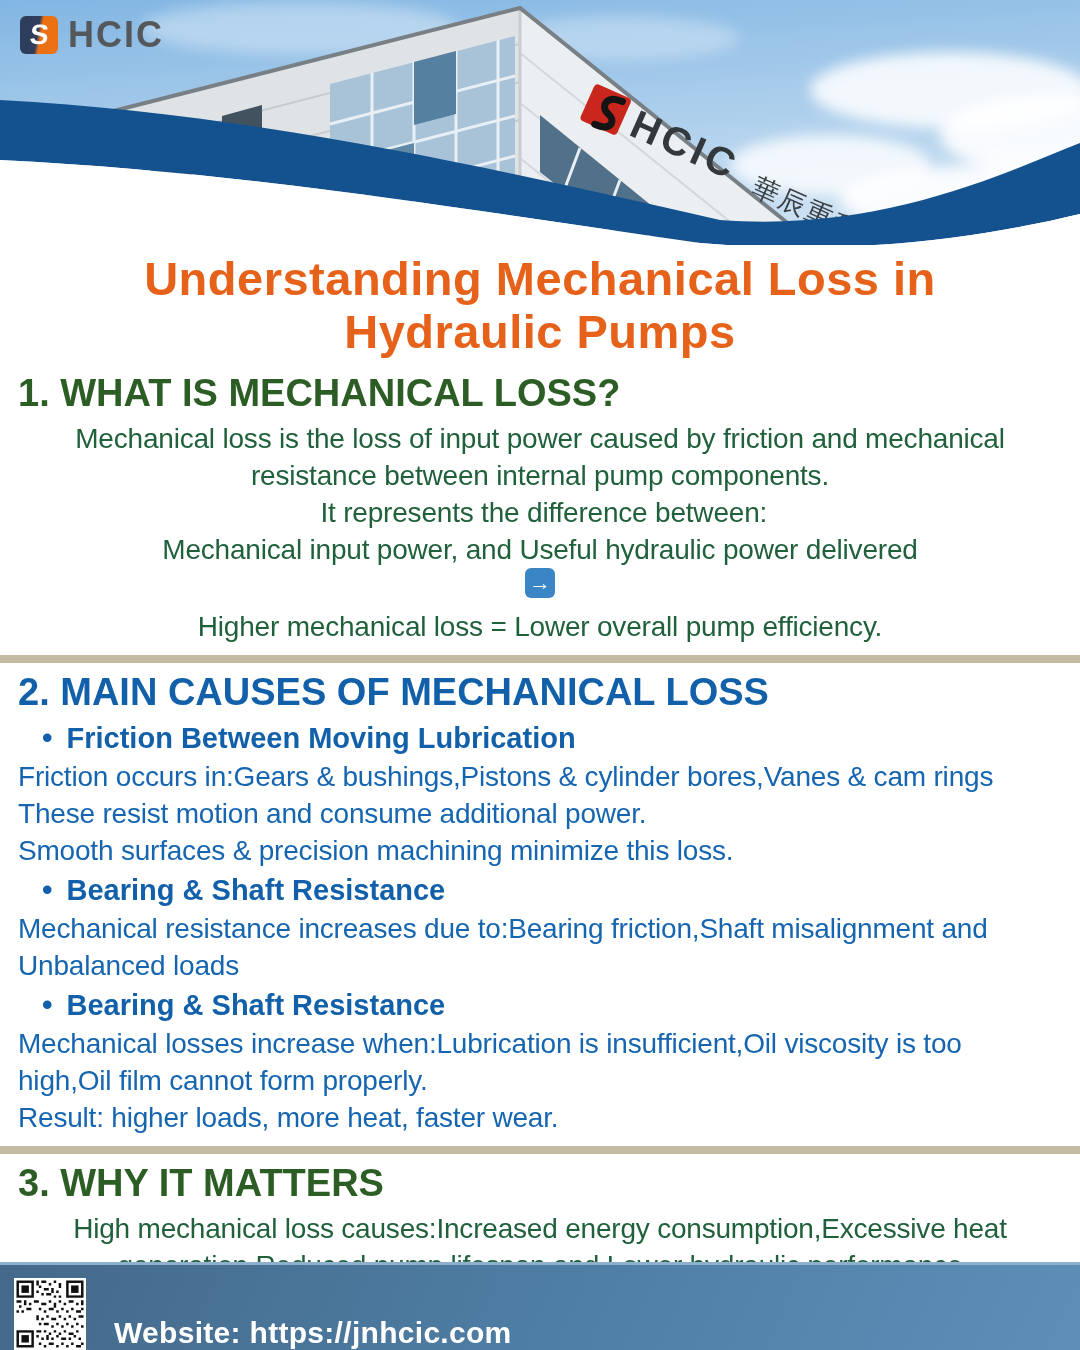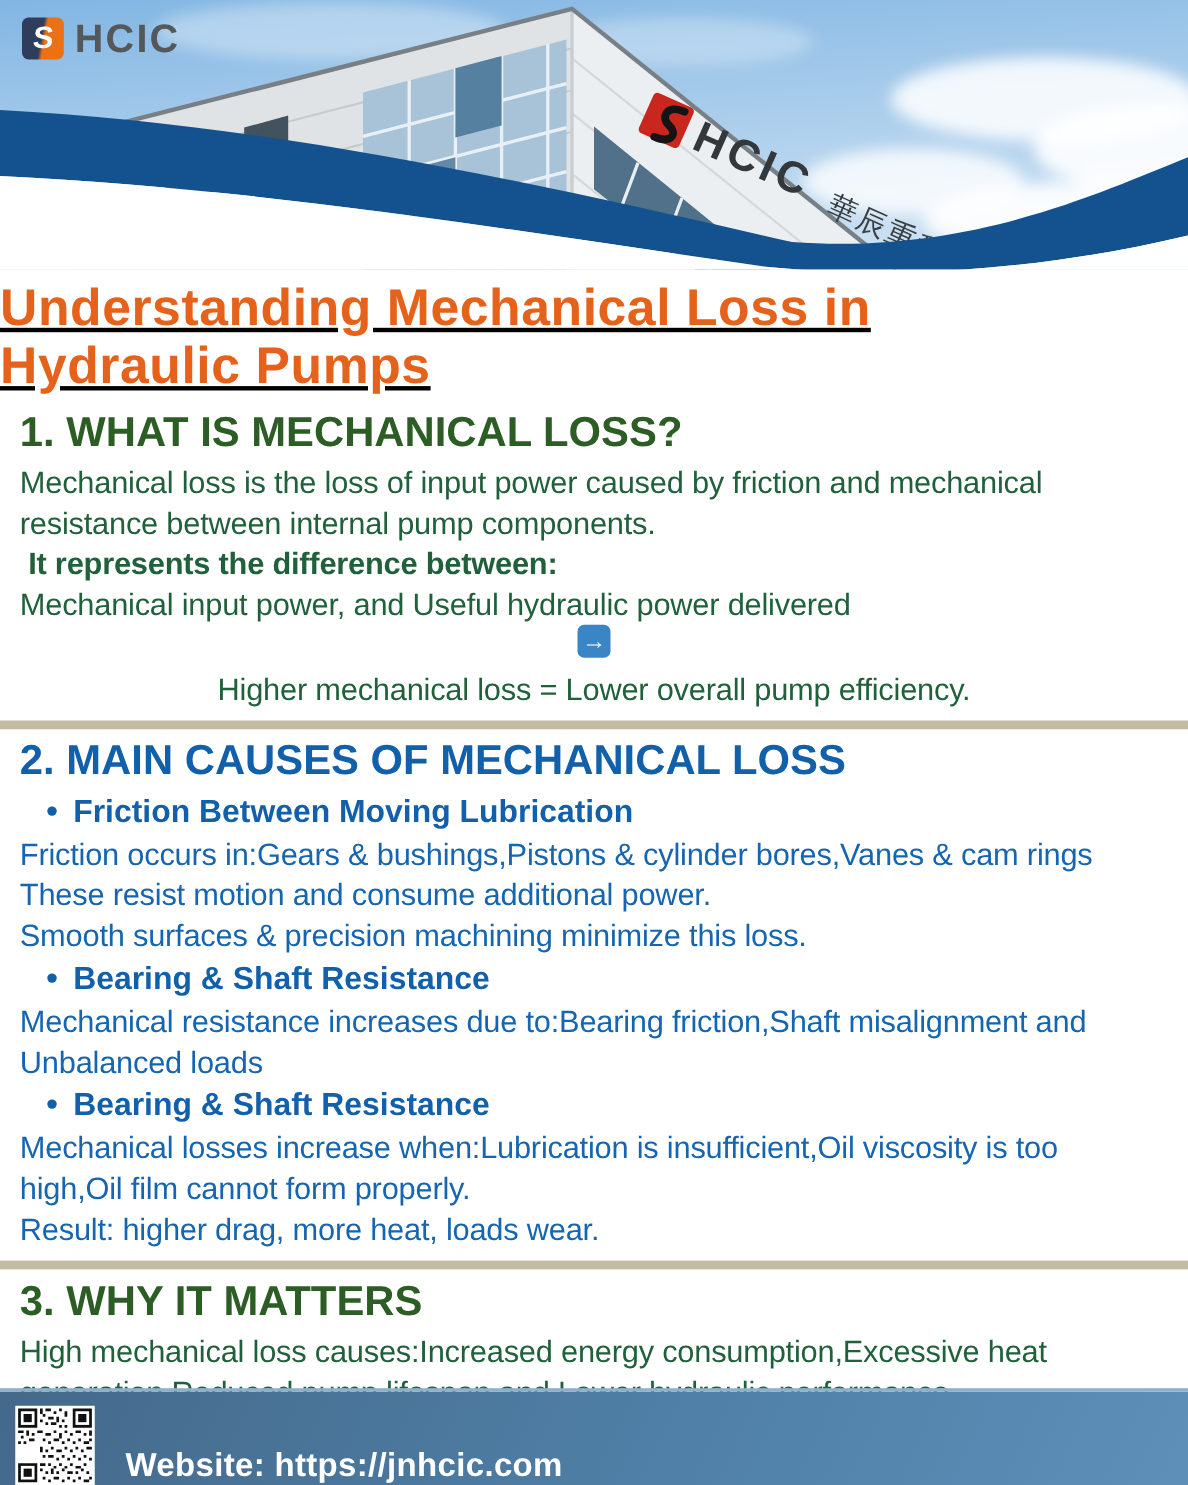--- a/index.html
+++ b/index.html
@@ -12,34 +12,34 @@
   .hero svg{position:absolute;inset:0;width:100%;height:100%;display:block;}
   .page-logo{position:absolute;top:14px;left:20px;display:flex;align-items:center;z-index:5;}
   .logo-mark{
     width:38px;height:38px;border-radius:6px;
     background:linear-gradient(100deg,#2e3d5c 46%,#ec7014 54%);
     display:flex;align-items:center;justify-content:center;
   }
   .logo-mark::before{content:"S";color:#ffffff;font-weight:bold;font-size:28px;transform:skewX(-6deg);}
   .logo-word{margin-left:10px;font-size:36px;font-weight:bold;color:#55585b;letter-spacing:2px;}
   
-  .title-block{text-align:left;padding-top:8px;text-decoration:underline;}
+  .title-block{text-align:center;padding-top:8px;}
   .title-block h1{
     margin:0;font-size:47px;line-height:1.12;font-weight:bold;
     color:#e6621b;letter-spacing:.5px;
   }
   
   .content{padding:6px 18px 0 18px;}
   h2{margin:8px 0 5px 0;font-size:38px;font-weight:bold;letter-spacing:0;}
   .theme-green h2{color:#2c5d25;}
   .theme-blue h2{color:#1160a9;}
   .content p{margin:0;font-size:28px;line-height:37px;letter-spacing:-0.2px;}
-  .theme-green p{color:#20613c;}
+  .theme-green p{color:#20613c;text-align:center;}
   .theme-blue p{color:#1565b0;}
-  .p-keepspace{white-space:pre-wrap;font-weight:bold;}
+  .p-keepspace{white-space:pre-wrap;}
   .callout{display:flex;align-items:center;gap:10px;flex-direction:column;}
   .arrow-badge{
     flex:0 0 auto;width:30px;height:30px;border-radius:6px;background:#3a85c5;
     display:flex;align-items:center;justify-content:center;
   }
   .arrow-badge::before{content:"\2192";color:#fff;font-weight:bold;font-size:22px;line-height:1;}
   .bullet-row{display:flex;align-items:baseline;padding-left:24px;margin:2px 0 1px 0;}
   .bullet-row .dot{color:#1160a9;font-size:30px;font-weight:bold;margin-right:14px;line-height:37px;}
   .bullet-row .blabel{font-size:29px;font-weight:bold;color:#1160a9;line-height:38px;}
   .divider{height:8px;background:#c4bba3;margin:10px 0 4px 0;}
@@ -150,21 +150,21 @@
       <span class="dot">•</span>
       <span class="blabel">Bearing &amp; Shaft Resistance</span>
     </div>
     <p>Mechanical resistance increases due to:Bearing friction,Shaft misalignment and Unbalanced loads</p>
 
     <div class="bullet-row">
       <span class="dot">•</span>
       <span class="blabel">Bearing &amp; Shaft Resistance</span>
     </div>
     <p>Mechanical losses increase when:Lubrication is insufficient,Oil viscosity is too high,Oil film cannot form properly.</p>
-    <p>Result: higher drag, more heat, loads wear.</p>
+    <p>Result: higher loads, more heat, faster wear.</p>
   </section>
 
   <div class="divider full"></div>
 
   <section class="theme-green">
     <h2>3. WHY IT MATTERS</h2>
     <p>High mechanical loss causes:Increased energy consumption,Excessive heat generation,Reduced pump lifespan and Lower hydraulic performance</p>
     <p>Optimizing lubrication, alignment, and component quality significantly reduces mechanical loss.</p>
   </section>
 

